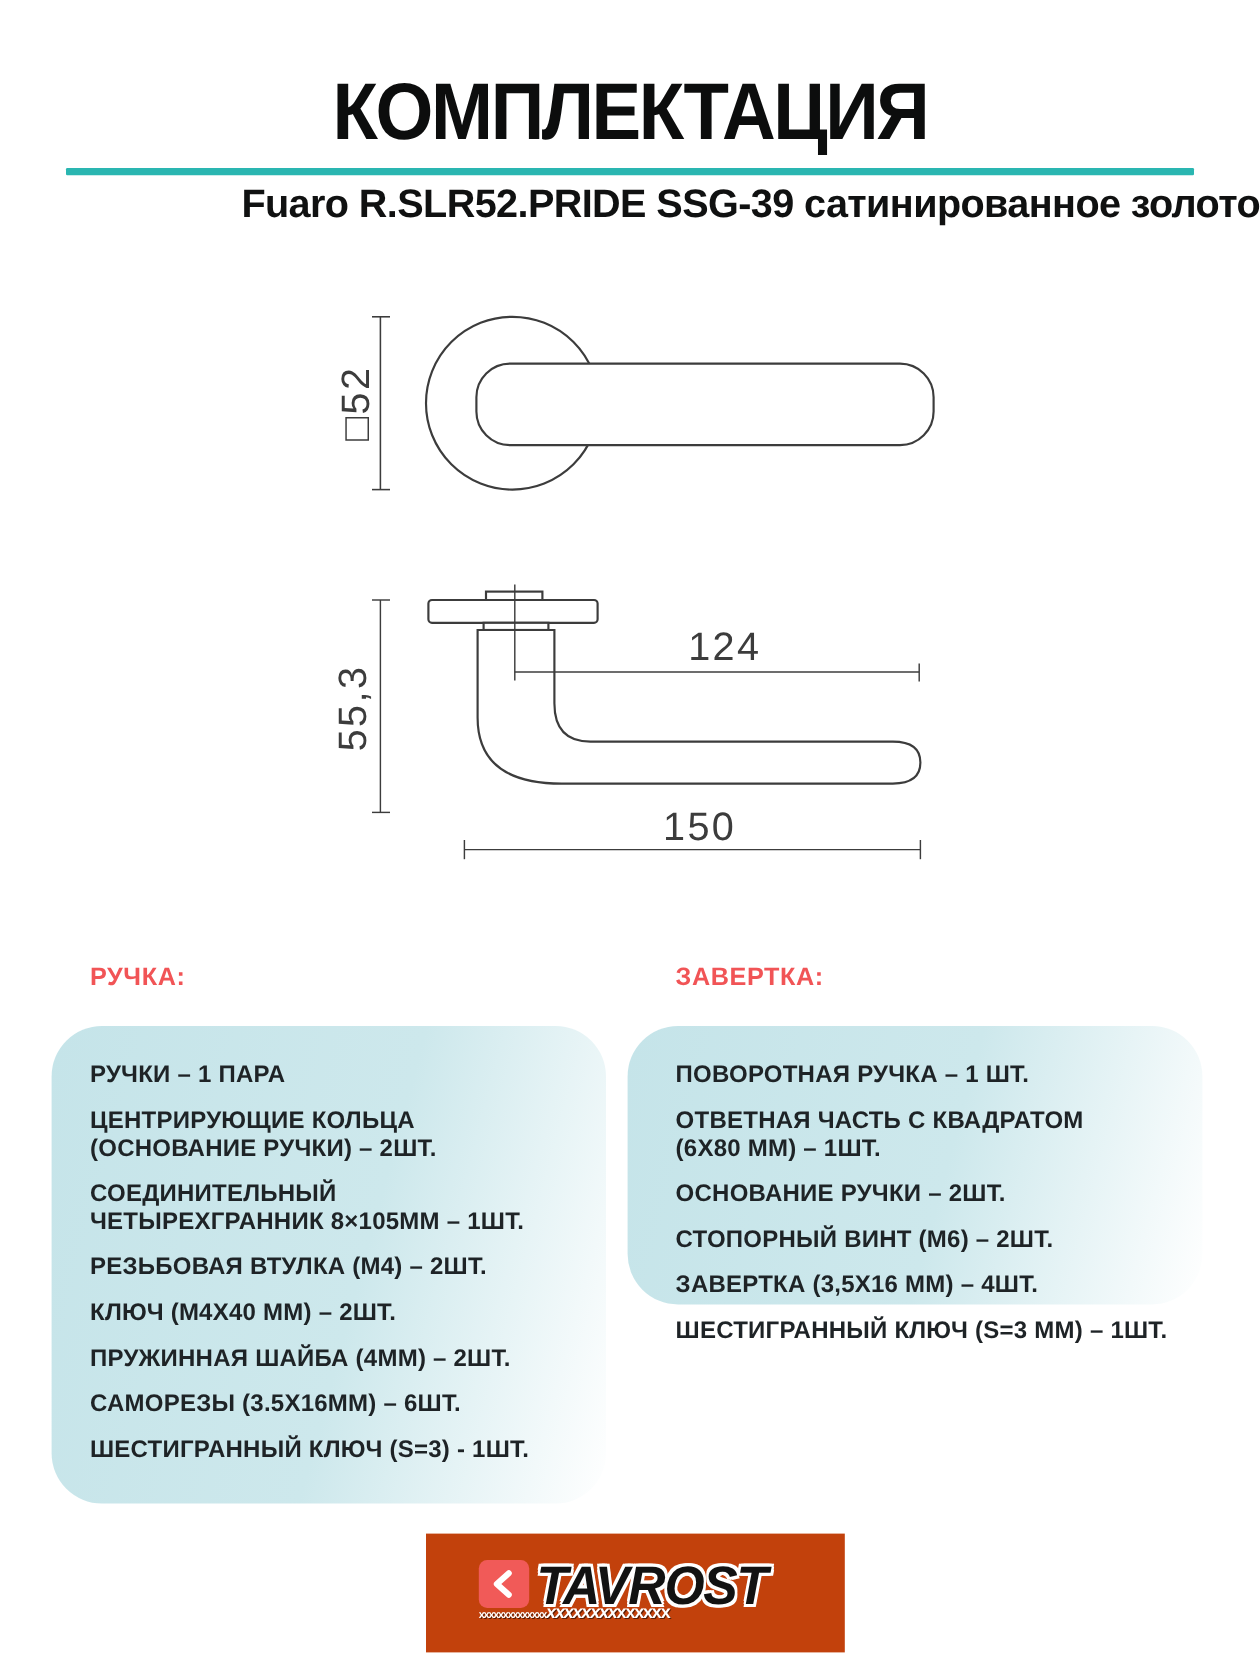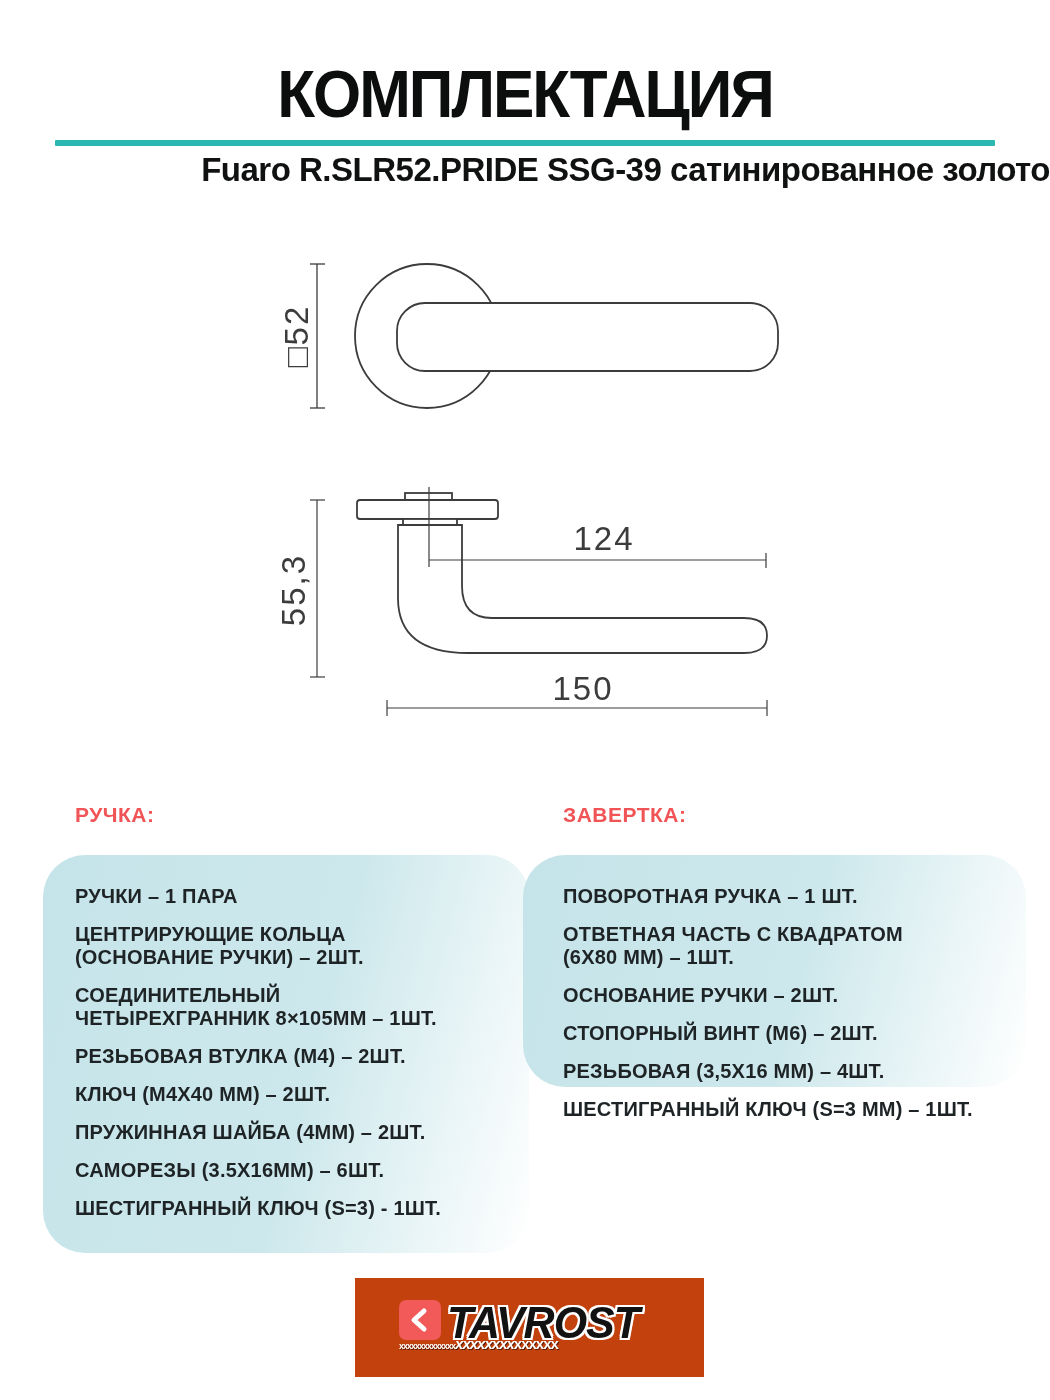--- a/index.html
+++ b/index.html
@@ -43,21 +43,20 @@
   .section-heading{
     font-size:21px;font-weight:800;letter-spacing:0.5px;
     color:#f15456;
   }
   #handle-heading{top:803px;left:75px;}
   #latch-heading{top:803px;left:563px;}
 
   .parts-box{
     border-radius:42px;
     background:linear-gradient(105deg,#c5e4e9 0%,#cde8ec 55%,#ffffff 100%);
-    padding-left:24px;
   }
   #handle-box{top:855px;left:43px;width:462px;height:398px;}
   #latch-box{top:855px;left:523px;width:479px;height:232px;}
 
   .items{
     position:absolute;top:30px;left:32px;right:24px;
     display:flex;flex-direction:column;gap:15px;
   }
   #latch-box .items{left:40px;}
   .list-item{
@@ -175,21 +174,21 @@
     </div>
   </div>
 
   <div id="latch-box" class="abs parts-box">
     <div class="items">
       <div class="list-item">ПОВОРОТНАЯ РУЧКА – 1 ШТ.</div>
       <div class="list-item">ОТВЕТНАЯ ЧАСТЬ С КВАДРАТОМ
 (6Х80 ММ) – 1ШТ.</div>
       <div class="list-item">ОСНОВАНИЕ РУЧКИ – 2ШТ.</div>
       <div class="list-item">СТОПОРНЫЙ ВИНТ (М6) – 2ШТ.</div>
-      <div class="list-item">РЕЗЬБОВАЯ (3,5Х16 ММ) – 4ШТ.</div>
+      <div class="list-item">ЗАВЕРТКА (3,5Х16 ММ) – 4ШТ.</div>
       <div class="list-item">ШЕСТИГРАННЫЙ КЛЮЧ (S=3 ММ) – 1ШТ.</div>
     </div>
   </div>
 
   <div id="logo" class="abs">
     <div id="logo-mark">
       <svg width="30" height="30" viewBox="0 0 30 30">
         <polyline points="19,6 9,15 19,24" fill="none" stroke="#ffffff" stroke-width="5" stroke-linecap="round" stroke-linejoin="round"></polyline>
       </svg>
     </div>

